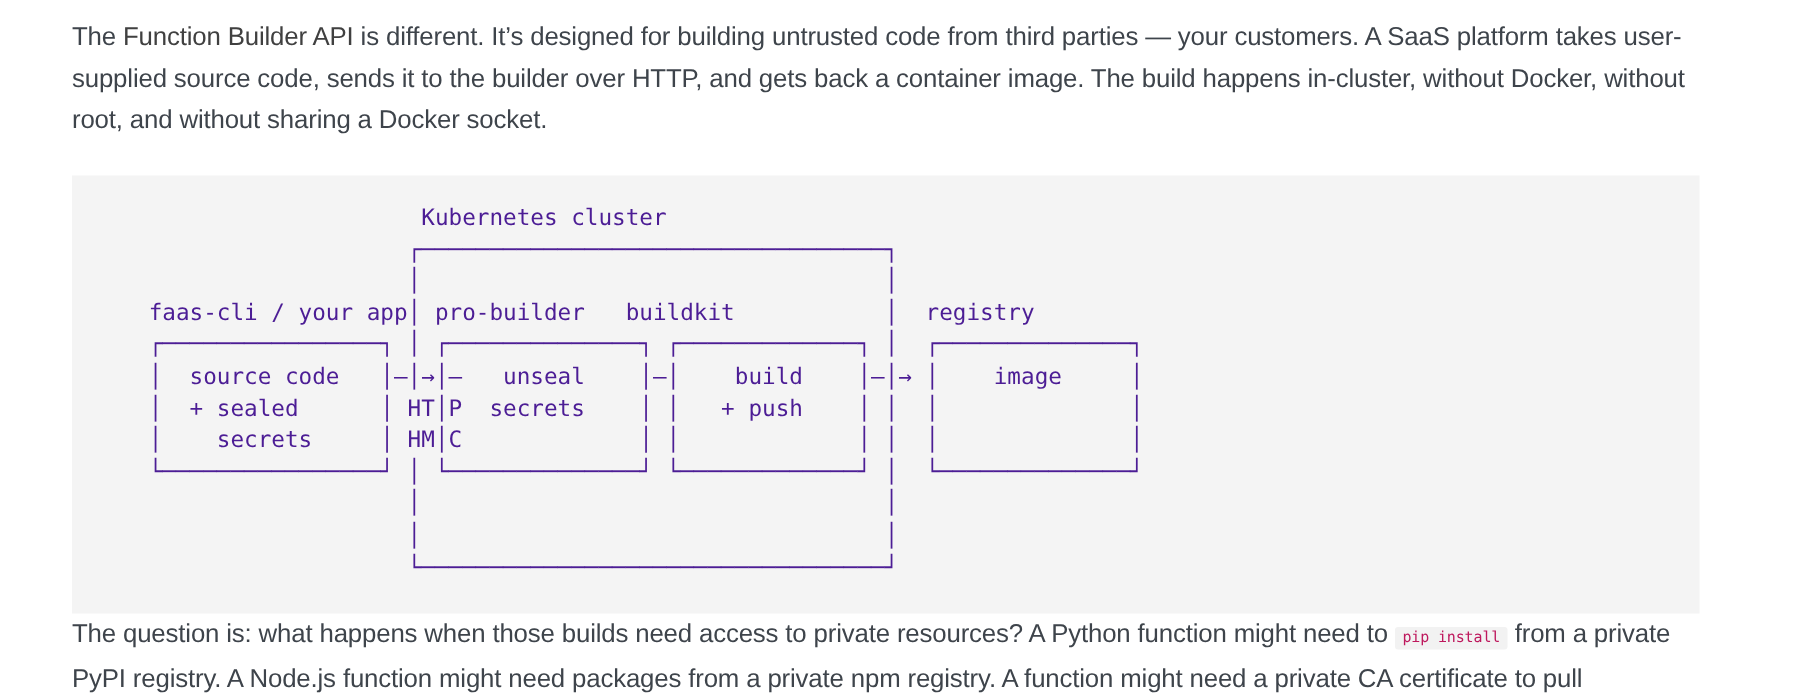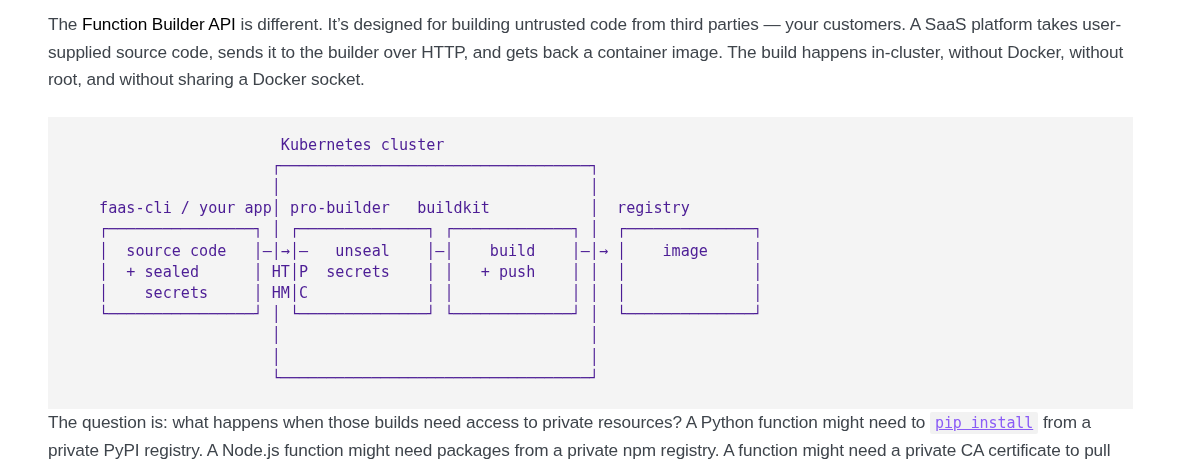--- a/index.html
+++ b/index.html
@@ -31,33 +31,32 @@
     letter-spacing: -0.1px;
     color: #3e444b;
     max-width: 1085px;
   }
 
   p.para-top {
     padding-top: 11px;
   }
 
   a.inline-link {
-    color: #000000;
+    color: #404040;
     text-decoration: none;
   }
 
   code.inline-code {
     font-family: "DejaVu Sans Mono", "Liberation Mono", monospace;
-    font-size: 15px;
-    color: #8b5cf6;
+    font-size: 10px;
+    color: #be185d;
     background: #f2f2f2;
     padding: 2px 5px;
     border-radius: 2px;
     white-space: pre;
-    text-decoration: underline;
   }
 
   .diagram-block {
     margin: 23px 0 0 0;
     background: #f4f4f4;
     width: 1085px;
     box-sizing: border-box;
     padding: 18px 0 20px 0;
     overflow: hidden;
   }

